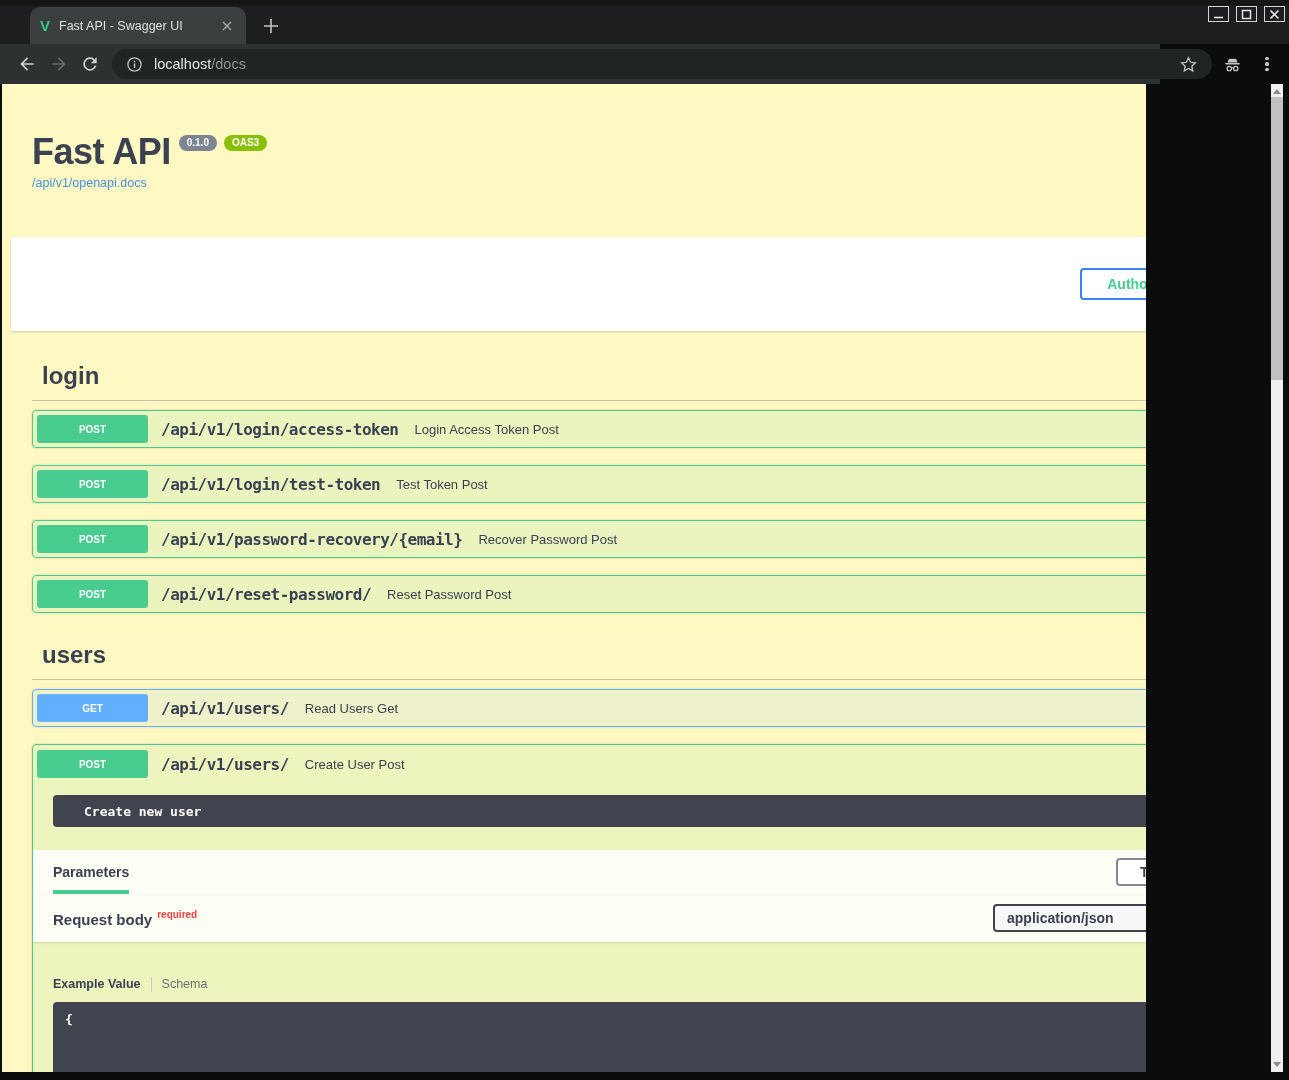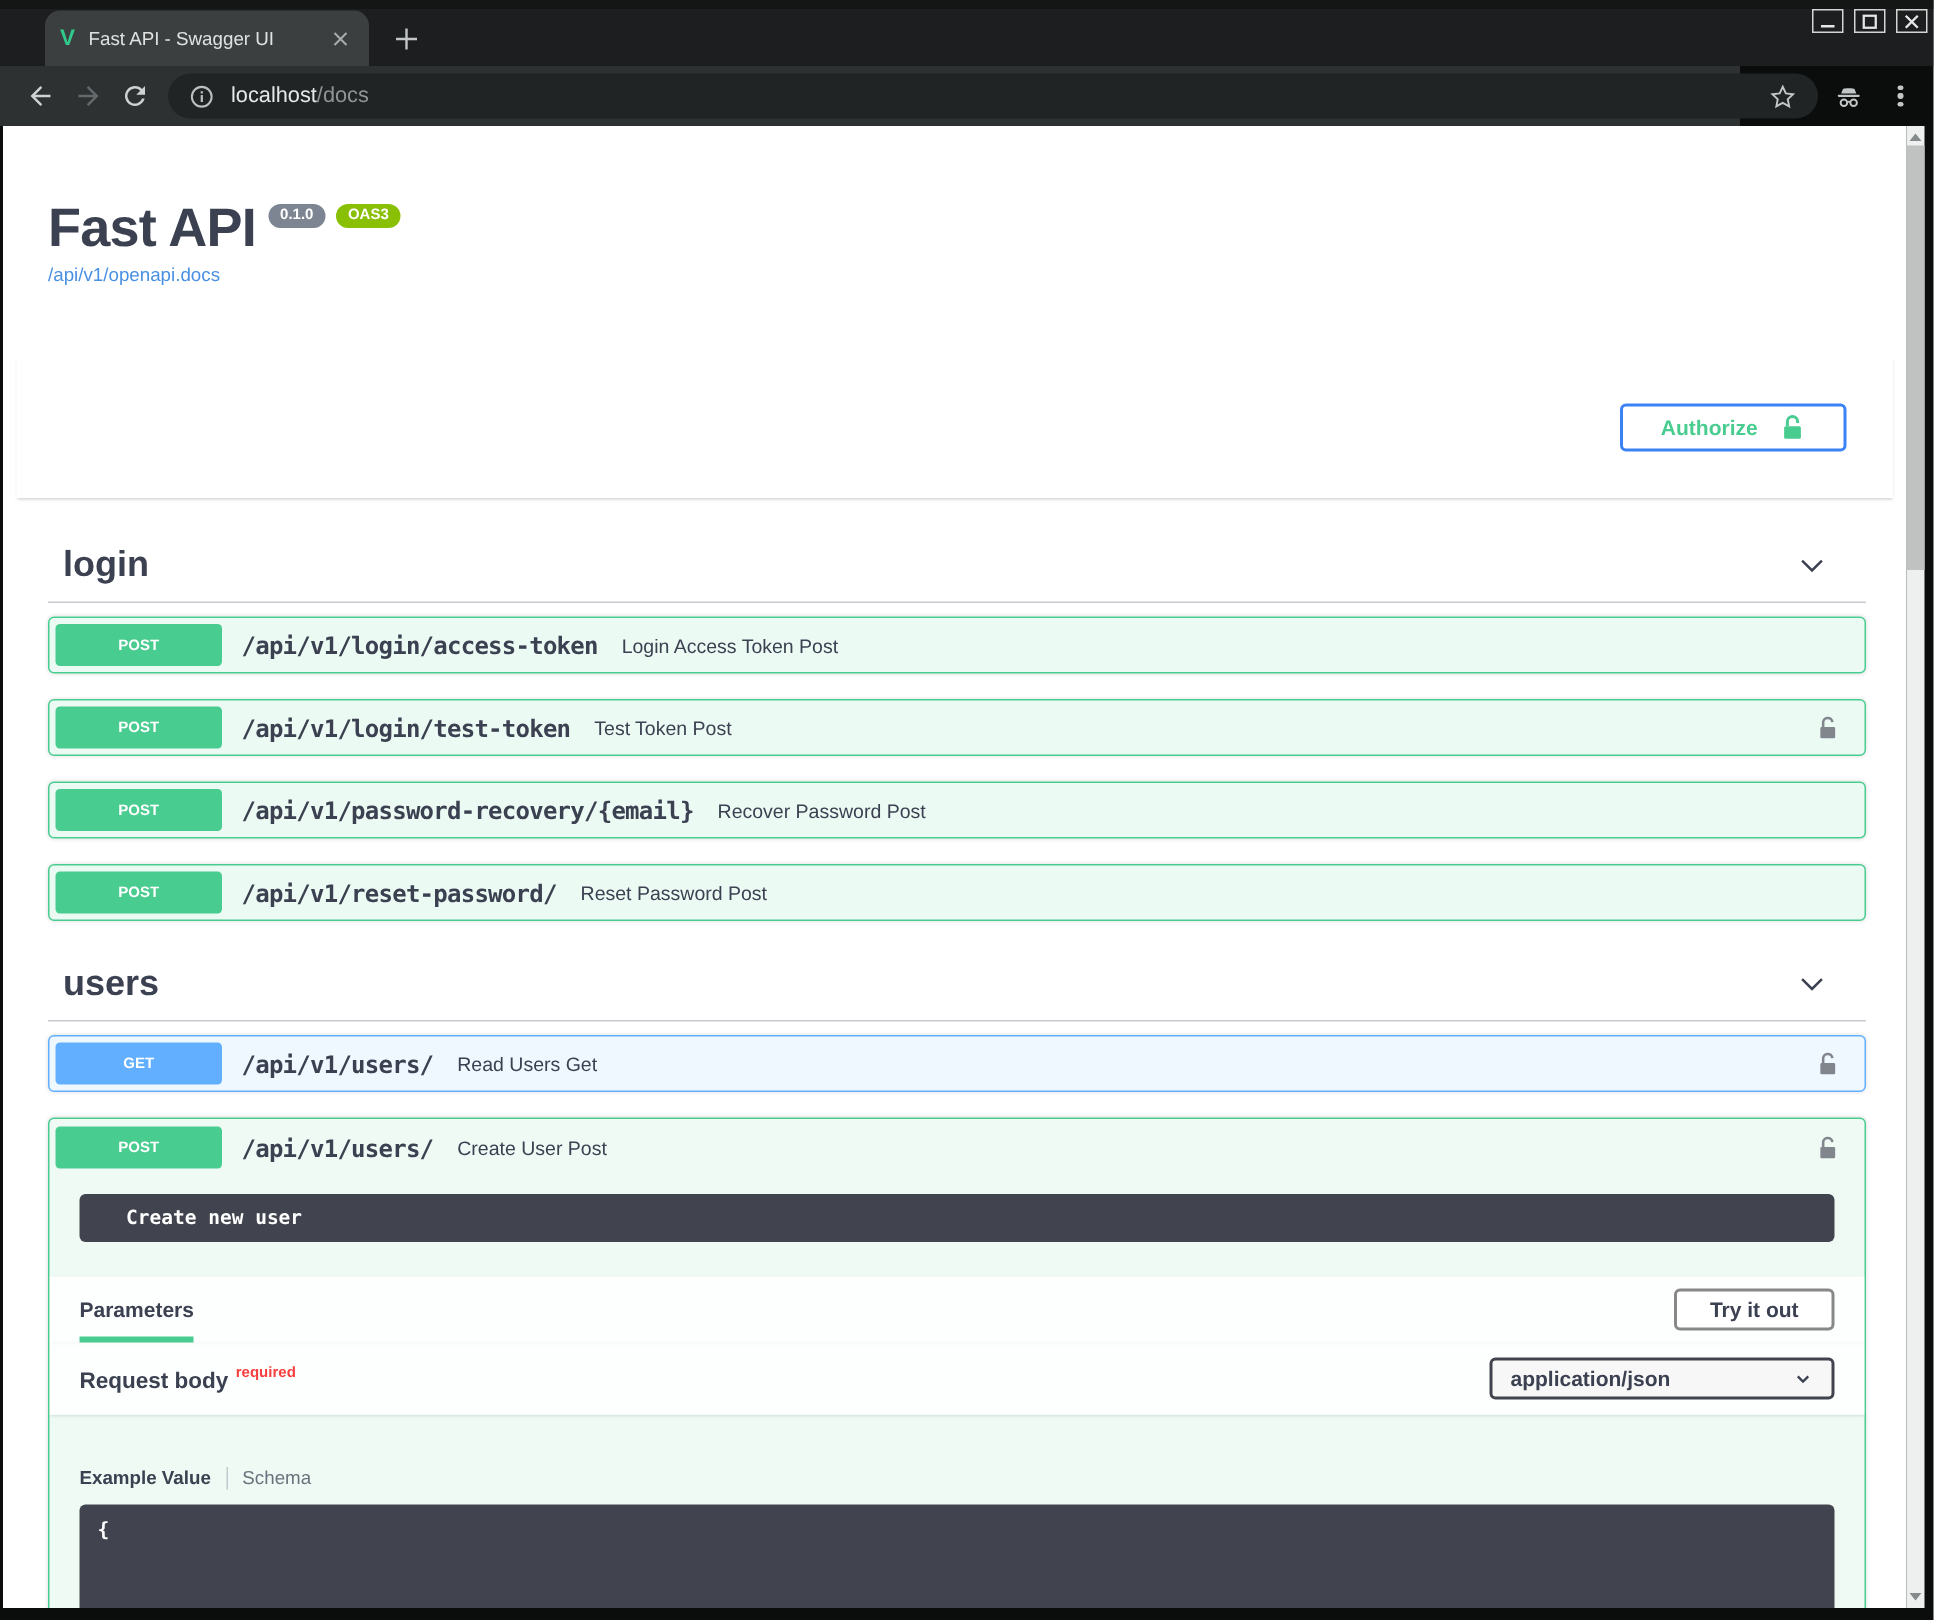--- a/index.html
+++ b/index.html
@@ -37,21 +37,21 @@
   }
   .info-icon { width:17px; height:17px; color:#bcbfbf; }
   .url { margin-left:11px; font-size:14.5px; color:#e6e8e8; flex:1; }
   .url .url-path { color:#8e9495; }
   .star-icon { width:19px; height:19px; color:#c3c6c6; }
   .incog-icon { position:absolute; left:1222px; top:10px; width:21px; height:21px; color:#c3c6c6; }
   .menu-dots { position:absolute; left:1258px; top:11px; width:18px; height:18px; color:#c3c6c6; display:flex; flex-direction:column; align-items:center; justify-content:center; gap:2.5px; }
   .menu-dots i { width:3.2px; height:3.2px; background:currentColor; border-radius:50%; }
 
   
-  .viewport { position:absolute; left:2px; top:84px; width:1269px; height:988px; background:#ffffff; overflow:hidden; }
+  .viewport { position:absolute; left:2px; top:84px; width:1144px; height:988px; background:#fef9c3; overflow:hidden; }
   .scrollbar { position:absolute; left:1271px; top:84px; width:12px; height:988px; background:#eef0f0; }
   .sb-arrow { position:absolute; left:2px; width:0; height:0; border-left:4px solid transparent; border-right:4px solid transparent; }
   .sb-up { top:5px; border-bottom:5px solid #858a8a; }
   .sb-down { bottom:5px; border-top:5px solid #858a8a; }
   .sb-thumb { position:absolute; left:0; top:13px; width:12px; height:283px; background:#c0c2c2; }
 
   
   .info { margin:48px 0 0 30px; }
   .api-title { font-size:36px; font-weight:bold; color:#3b4151; line-height:40px; letter-spacing:-0.5px; }
   .badge { display:inline-block; vertical-align:18px; font-size:10px; font-weight:bold; color:#fff; border-radius:58px; padding:3px 8px; letter-spacing:0; line-height:1; }

